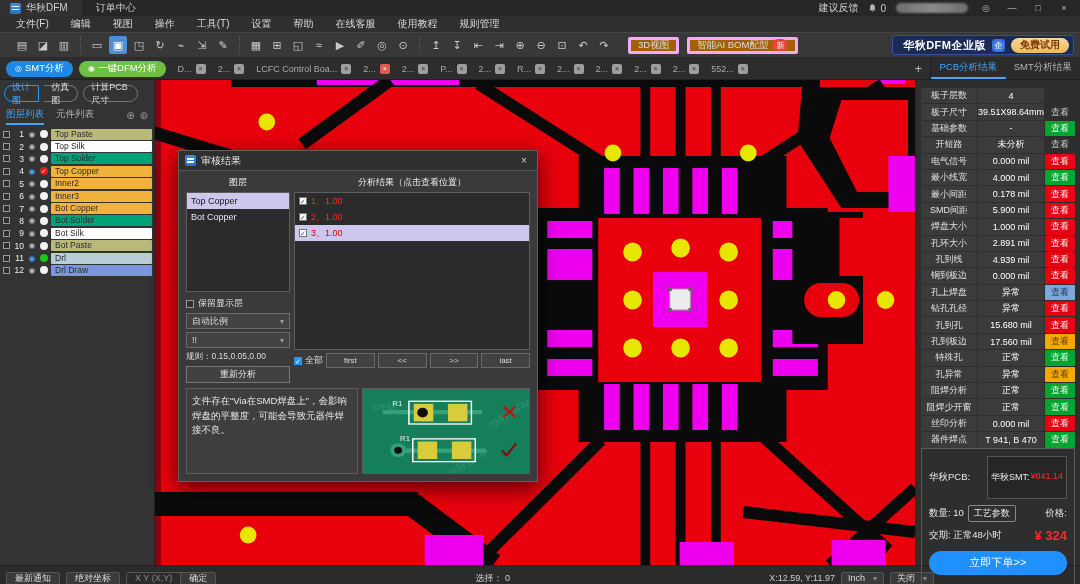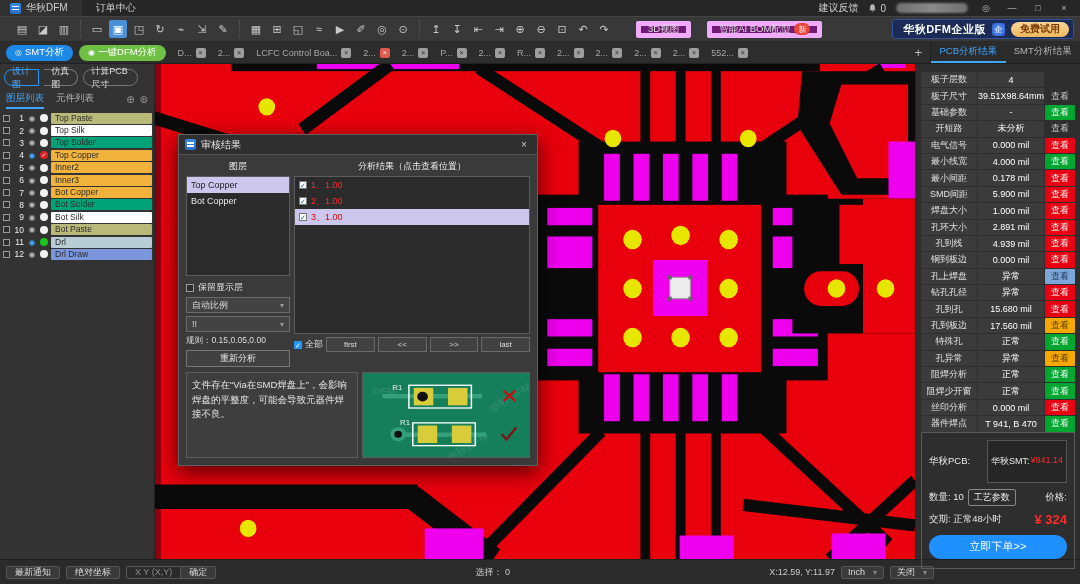--- a/index.html
+++ b/index.html
@@ -22,21 +22,21 @@
   .menubar { height:16px; background:#2f2f2f; display:flex; align-items:center; gap:2px; padding-left:6px; font-size:10px; flex:0 0 auto; }
   .menu-item { padding:0 10px; color:#d8d8d8; }
 
   
   .toolbar { height:26px; background:#383838; border-top:1px solid #444; border-bottom:1px solid #2a2a2a; display:flex; align-items:center; padding:0 6px; flex:0 0 auto; }
   .tb-groups { display:flex; align-items:center; }
   .tb-group { display:flex; align-items:center; gap:3px; padding:0 7px; border-left:1px dotted #5a5a5a; }
   .tb-group:first-child { border-left:none; }
   .tb-icon { width:18px; height:18px; display:flex; align-items:center; justify-content:center; font-size:11px; color:#c9c9c9; border-radius:2px; }
   .tb-icon.active { background:#4a90d9; color:#fff; }
-  .tb-btn { height:17px; border:5px solid #f0abfc; border-radius:2px; background:#701a75; color:#ddd; font-size:9.5px; display:flex; align-items:center; padding:0 7px; margin-left:16px; gap:4px; }
+  .tb-btn { height:17px; border:3px solid #f0abfc; border-radius:2px; background:#a16207; color:#ddd; font-size:9.5px; display:flex; align-items:center; padding:0 7px; margin-left:8px; gap:4px; }
   .badge-new { background:#e6453a; color:#fff; font-size:8px; border-radius:7px; padding:0.5px 4px; }
   .enterprise { margin-left:auto; display:flex; align-items:center; gap:6px; background:#1b2b55; border:1px solid #33509a; border-radius:3px; height:20px; padding:0 4px 0 10px; }
   .ent-label { color:#fff; font-size:11px; font-weight:bold; letter-spacing:.5px; }
   .ent-shield { width:13px; height:13px; border-radius:3px; background:radial-gradient(#5ea0ff,#2a56c8); color:#fff; font-size:8px; display:flex; align-items:center; justify-content:center; }
   .free-trial { background:linear-gradient(#f9d79a,#efb85e); color:#7a3a00; font-size:10px; border-radius:9px; height:15px; display:flex; align-items:center; padding:0 9px; font-weight:bold; }
 
   
   .tabrow { height:22px; background:#2d2d2d; border-bottom:1px solid #1f1f1f; display:flex; align-items:center; flex:0 0 auto; }
   .action-btns { display:flex; align-items:center; gap:6px; padding:0 6px; flex:0 0 auto; }
   .pill { height:16px; border-radius:9px; color:#fff; font-size:9.5px; display:flex; align-items:center; gap:3px; padding:0 9px; }
@@ -170,20 +170,32 @@
         <span>0</span>
       </span>
       <span class="user-blur"></span>
       <span class="winctl">◎</span>
       <span class="winctl">—</span>
       <span class="winctl">□</span>
       <span class="winctl">×</span>
     </div>
   </div>
 
+  <div class="menubar">
+      <span class="menu-item">文件(F)</span>
+      <span class="menu-item">编辑</span>
+      <span class="menu-item">视图</span>
+      <span class="menu-item">操作</span>
+      <span class="menu-item">工具(T)</span>
+      <span class="menu-item">设置</span>
+      <span class="menu-item">帮助</span>
+      <span class="menu-item">在线客服</span>
+      <span class="menu-item">使用教程</span>
+      <span class="menu-item">规则管理</span>
+    </div>
 
   <div class="toolbar">
     <div class="tb-groups">
         <div class="tb-group">
           <span class="tb-icon">▤</span>
           <span class="tb-icon">◪</span>
           <span class="tb-icon">▥</span>
         </div>
         <div class="tb-group">
           <span class="tb-icon">▭</span>

